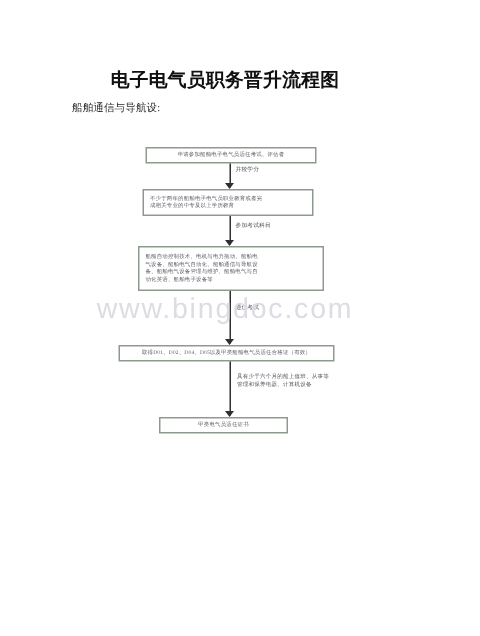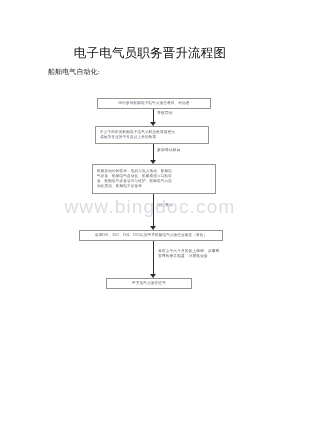--- a/index.html
+++ b/index.html
@@ -17,21 +17,21 @@
   }
 
   
   .page-title {
     position: absolute;
     top: 45px;
     left: 0;
     width: 300px;
     text-align: center;
     font-size: 12.5px;
-    font-weight: normal;
+    font-weight: bold;
     letter-spacing: 0.2px;
     line-height: 16px;
     color: #101010;
   }
   .page-subtitle {
     position: absolute;
     top: 67px;
     left: 48px;
     font-size: 7px;
     line-height: 10px;
@@ -140,21 +140,21 @@
     letter-spacing: 0.15px;
     white-space: nowrap;
   }
   .side-note .ln { display: block; }
 </style>
 </head>
 <body>
 
 <div class="page-title">电子电气员职务晋升流程图</div>
 
-<div class="page-subtitle">船舶电气自动化:</div>
+<div class="page-subtitle">船舶通信与导航设:</div>
 
 <div class="watermark">www.bingdoc.com</div>
 
 <div class="flow">
 
   <div class="node n1">
     <span class="ln">申请参加船舶电子电气员适任考试、评估者</span>
   </div>
 
   <div class="conn c1"></div>

